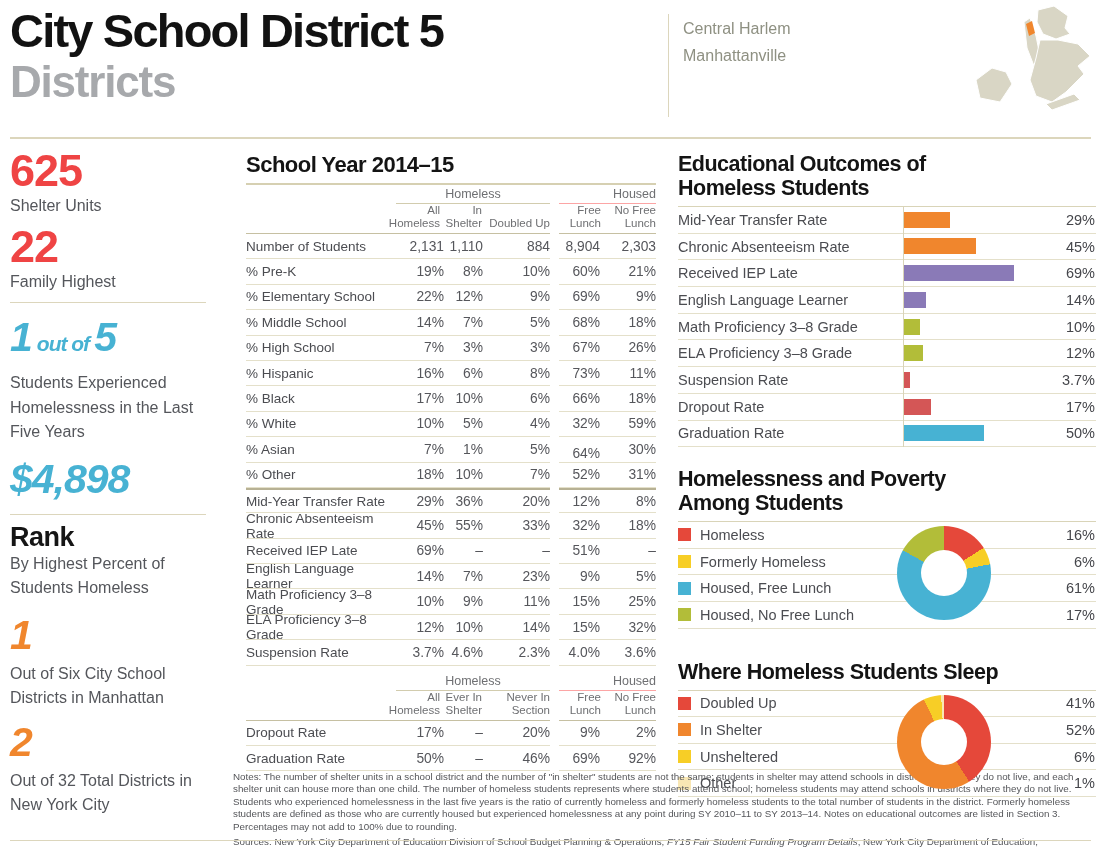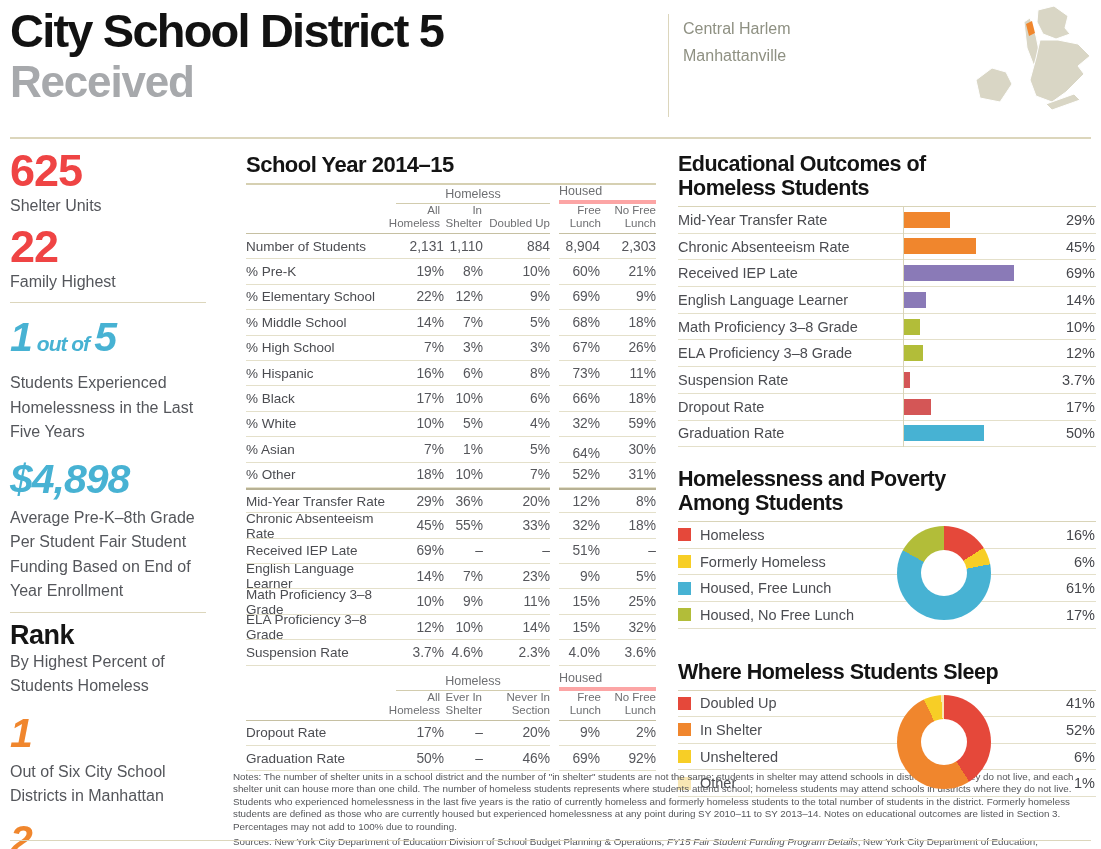--- a/index.html
+++ b/index.html
@@ -22,21 +22,21 @@
   .sb-div{height:1px;background:#dcd6bc;margin:8px 0 7px 0;}
   .rm{font-size:21px;font-weight:700;margin:0 5px;}
   .sb-rank{font-size:27px;font-weight:800;color:#151515;line-height:30px;margin-top:4px;letter-spacing:-0.5px;}
   .mt5{margin-top:5px}.mt7{margin-top:7px}.mt4{margin-top:4px}
   
   .mcol{position:absolute;left:246px;top:152px;width:410px;}
   .t-title{font-size:22px;font-weight:800;letter-spacing:-0.5px;color:#141414;line-height:26px;}
   .t-rule{height:2px;background:#d6d0b2;margin-top:5px;}
   .tg{display:flex;height:16px;align-items:flex-end;font-size:12.5px;color:#6e6f72;margin-top:3px;}
   .tg-a{margin-left:150px;width:154px;text-align:center;border-bottom:1px solid #d2ccae;padding-bottom:2px;}
-  .tg-b{width:97px;text-align:left;border-bottom:4px solid #fca5a5;padding-bottom:2px;margin-top:47px;}
+  .tg-b{width:97px;text-align:right;border-bottom:1px solid #fca5a5;padding-bottom:2px;margin-top:47px;}
   .gap{width:9px;flex:none;}
   .tsr{display:flex;}
   .ts-a{width:304px;display:flex;justify-content:flex-end;align-items:flex-end;border-bottom:1px solid #c6c0a2;padding-bottom:3px;}
   .ts-b{width:97px;display:flex;align-items:flex-end;border-bottom:1px solid #c6c0a2;padding-bottom:3px;}
   .tsc{font-size:11.5px;line-height:13px;color:#6e6f72;text-align:right;}
   .trw{display:flex;height:25.4px;}
   .tr-a{width:304px;display:flex;align-items:center;border-bottom:1px solid #e4e0ca;}
   .tr-b{width:97px;display:flex;align-items:center;border-bottom:1px solid #e4e0ca;}
   .heavy{border-top:2px solid #b7b194;}
   .trl{flex:1;font-size:13.5px;color:#4b4c51;}
@@ -63,21 +63,21 @@
   
   .notes{position:absolute;left:233px;top:771px;width:860px;font-size:9.8px;line-height:12.4px;color:#55565a;}
   .notes .src{margin-top:3px;}
 </style>
 </head>
 <body>
 
 <div class="page">
 
   <div class="h-title">City School District 5</div>
-  <div class="h-sub">Received</div>
+  <div class="h-sub">Districts</div>
   <div class="h-vline"></div>
   <div class="h-n" style="top:20px">Central Harlem</div>
   <div class="h-n" style="top:47px">Manhattanville</div>
   <div class="h-map">
     <svg viewBox="0 0 128 122" width="128" height="122">
       <g fill="#d9d6c5" stroke="#ffffff" stroke-width="1">
         <path d="M10 74 L26 62 L40 66 L46 78 L34 96 L14 92 Z"></path>
         <path d="M58 16 L64 12 L70 30 L74 50 L68 60 L61 42 Z"></path>
         <path d="M72 4 L88 0 L102 10 L99 22 L104 28 L90 33 L77 28 L71 16 Z"></path>
         <path d="M74 34 L92 34 L112 38 L124 50 L112 60 L118 68 L100 86 L86 96 L70 90 L64 74 L70 52 Z"></path>
@@ -90,21 +90,20 @@
 
   <div class="sidebar">
     <div class="sb-num olive">625</div>
     <div class="sb-label">Shelter Units</div>
     <div class="sb-num olive mt5">22</div>
     <div class="sb-label">Family Highest</div>
     <div class="sb-div"></div>
     <div class="sb-num2 blue"><span>1</span><span class="rm">out of</span><span>5</span></div>
     <div class="sb-label">Students Experienced Homelessness in the Last Five Years</div>
     <div class="sb-num2 blue mt7">$4,898</div>
-    <div class="sb-label">Average Pre-K–8th Grade Per Student Fair Student Funding Based on End of Year Enrollment</div>
     <div class="sb-div"></div>
     <div class="sb-rank">Rank</div>
     <div class="sb-label">By Highest Percent of Students Homeless</div>
     <div class="sb-num2 orange mt7">1</div>
     <div class="sb-label">Out of Six City School Districts in Manhattan</div>
     <div class="sb-num2 orange mt4">2</div>
     <div class="sb-label">Out of 32 Total Districts in New York City</div>
   </div>
 
   <div class="mcol">

